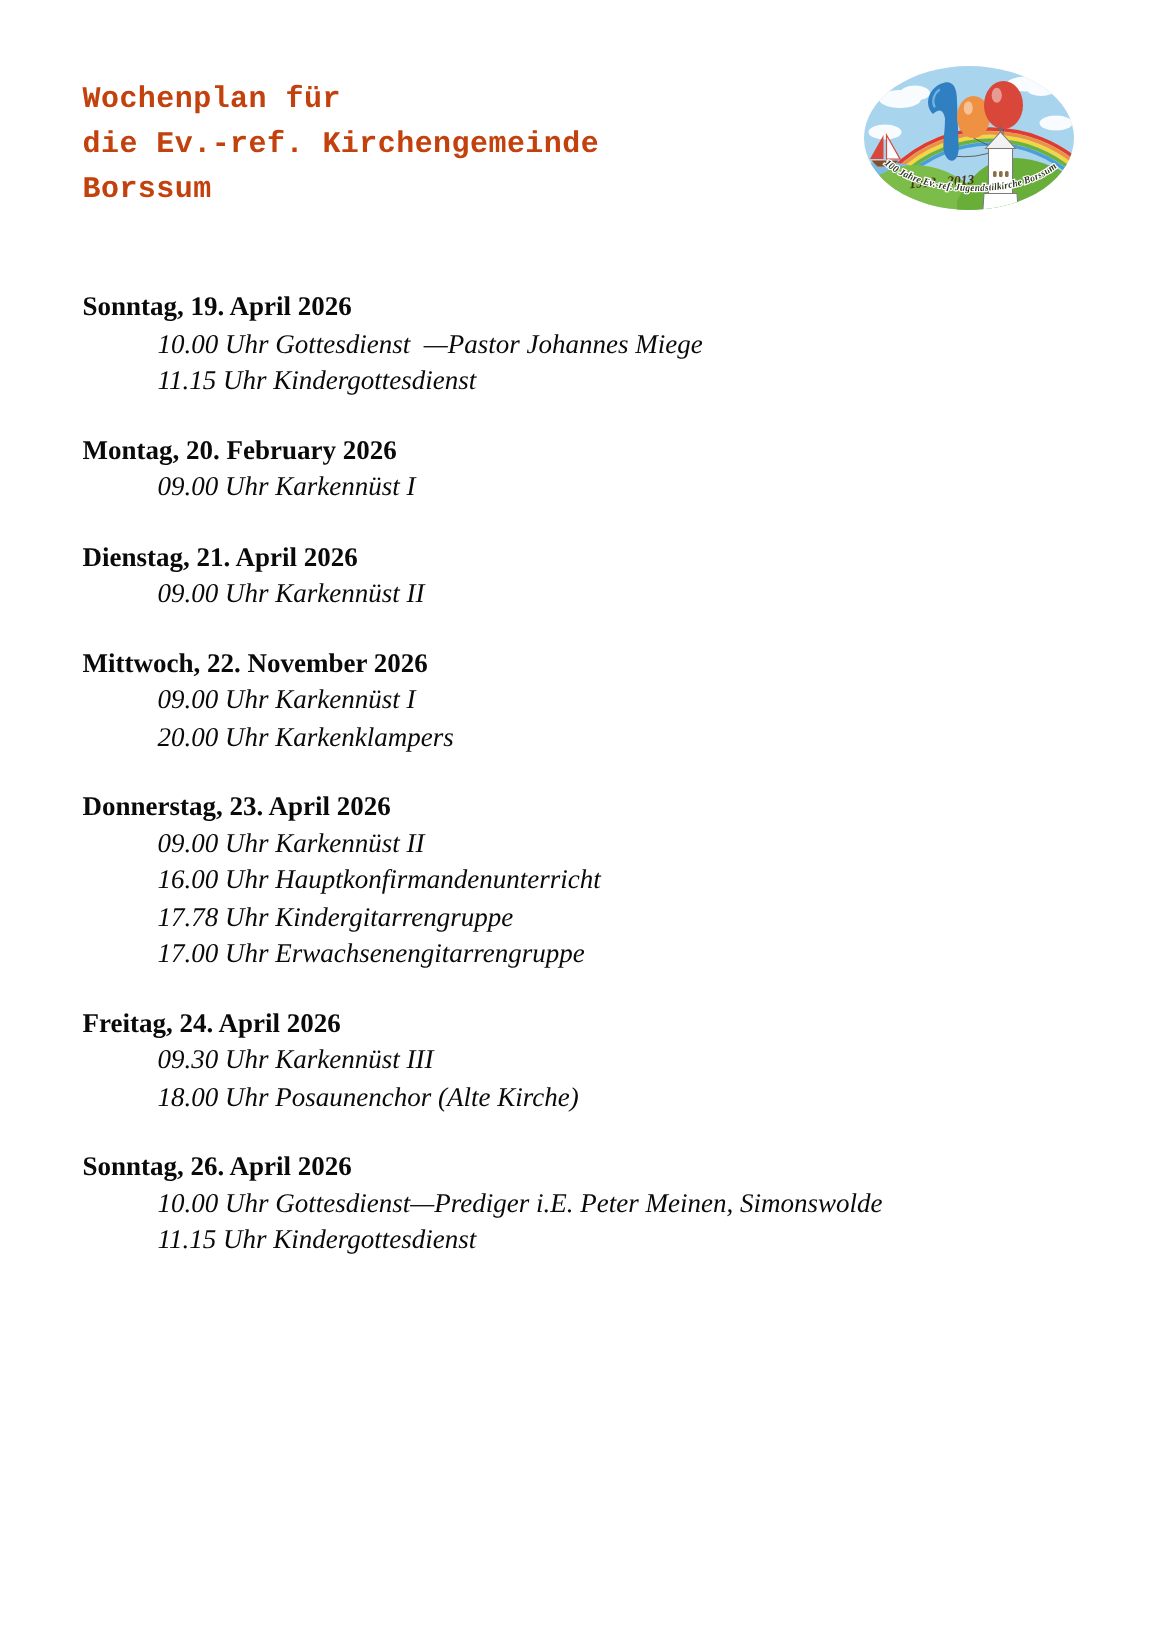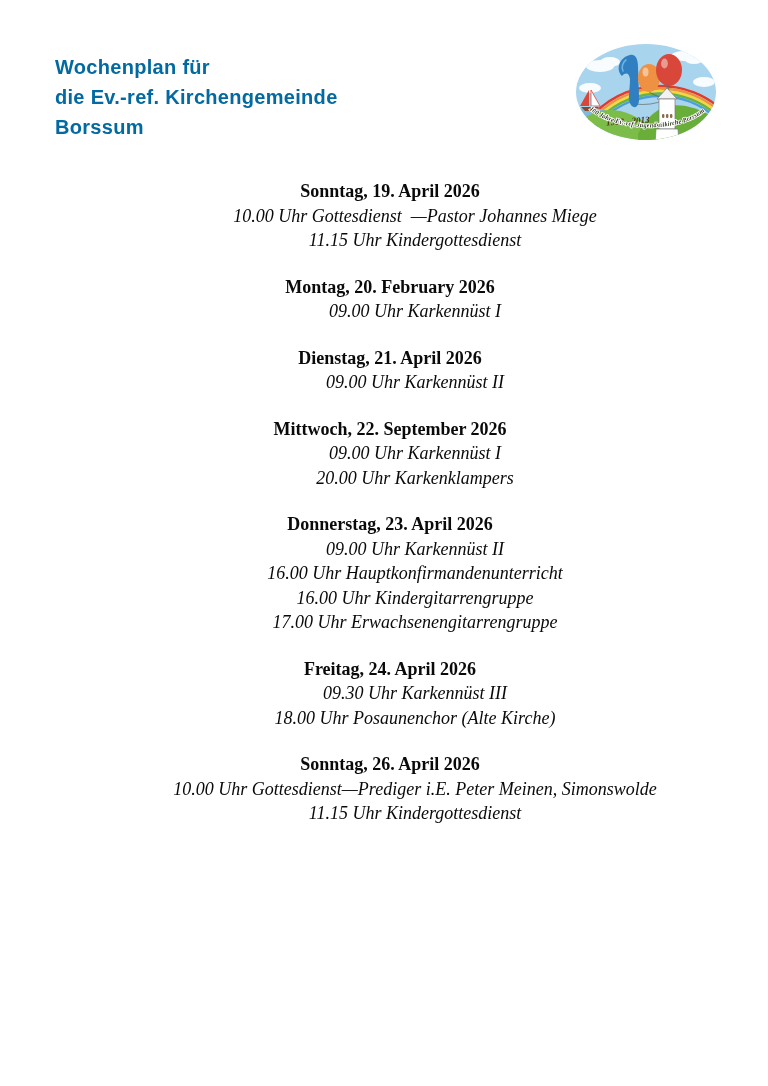--- a/index.html
+++ b/index.html
@@ -6,34 +6,34 @@
   body {
     width: 768px; height: 1086px;
     background: #ffffff;
     position: relative;
     font-family: "Liberation Serif", serif;
     color: #0a0a0a;
     overflow: hidden;
   }
   .title-block {
     position: absolute; left: 55px; top: 52px;
-    font-family: Liberation Sans, sans-serif;
+    font-family: Liberation Mono, monospace;
     font-weight: bold;
     font-size: 20px;
     line-height: 30px;
     letter-spacing: 0.3px;
-    color: #0369a1;
+    color: #c2410c;
   }
   .logo-wrap {
     position: absolute; left: 572px; top: 40px;
     width: 152px; height: 118px;
   }
   .logo-wrap svg { width: 100%; height: 100%; }
   .schedule {
-    position: absolute; left: 55px; top: 179px; width: 670px; text-align: center;
+    position: absolute; left: 55px; top: 192px; width: 670px;
   }
   .day { margin: 0 0 22px 0; }
   .day-heading {
     margin: 0;
     font-size: 18px;
     font-weight: bold;
     line-height: 24.5px;
     color: #0a0a0a;
   }
   .entry {
@@ -142,30 +142,30 @@
     <h3 class="day-heading">Montag, 20. February 2026</h3>
   <p class="entry">09.00 Uhr Karkennüst I</p>
     </section>
 
   <section class="day">
     <h3 class="day-heading">Dienstag, 21. April 2026</h3>
   <p class="entry">09.00 Uhr Karkennüst II</p>
     </section>
 
   <section class="day">
-    <h3 class="day-heading">Mittwoch, 22. September 2026</h3>
+    <h3 class="day-heading">Mittwoch, 22. November 2026</h3>
   <p class="entry">09.00 Uhr Karkennüst I</p>
       <p class="entry">20.00 Uhr Karkenklampers</p>
     </section>
 
   <section class="day">
     <h3 class="day-heading">Donnerstag, 23. April 2026</h3>
   <p class="entry">09.00 Uhr Karkennüst II</p>
       <p class="entry">16.00 Uhr Hauptkonfirmandenunterricht</p>
-      <p class="entry">16.00 Uhr Kindergitarrengruppe</p>
+      <p class="entry">17.78 Uhr Kindergitarrengruppe</p>
       <p class="entry">17.00 Uhr Erwachsenengitarrengruppe</p>
     </section>
 
   <section class="day">
     <h3 class="day-heading">Freitag, 24. April 2026</h3>
   <p class="entry">09.30 Uhr Karkennüst III</p>
       <p class="entry">18.00 Uhr Posaunenchor (Alte Kirche)</p>
     </section>
 
   <section class="day">

